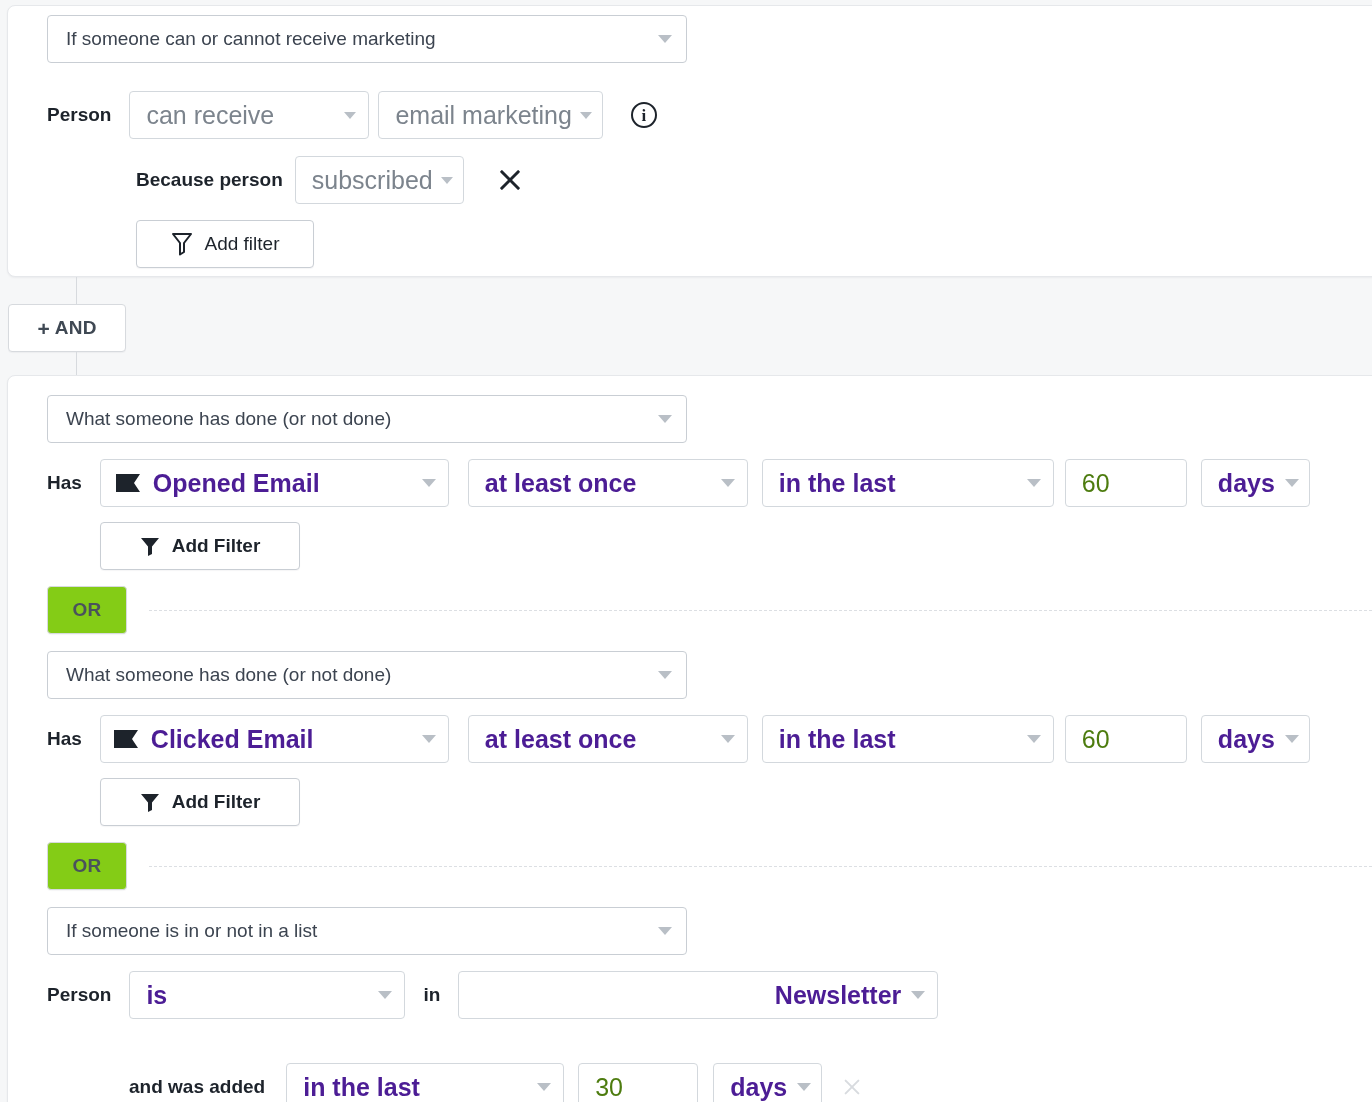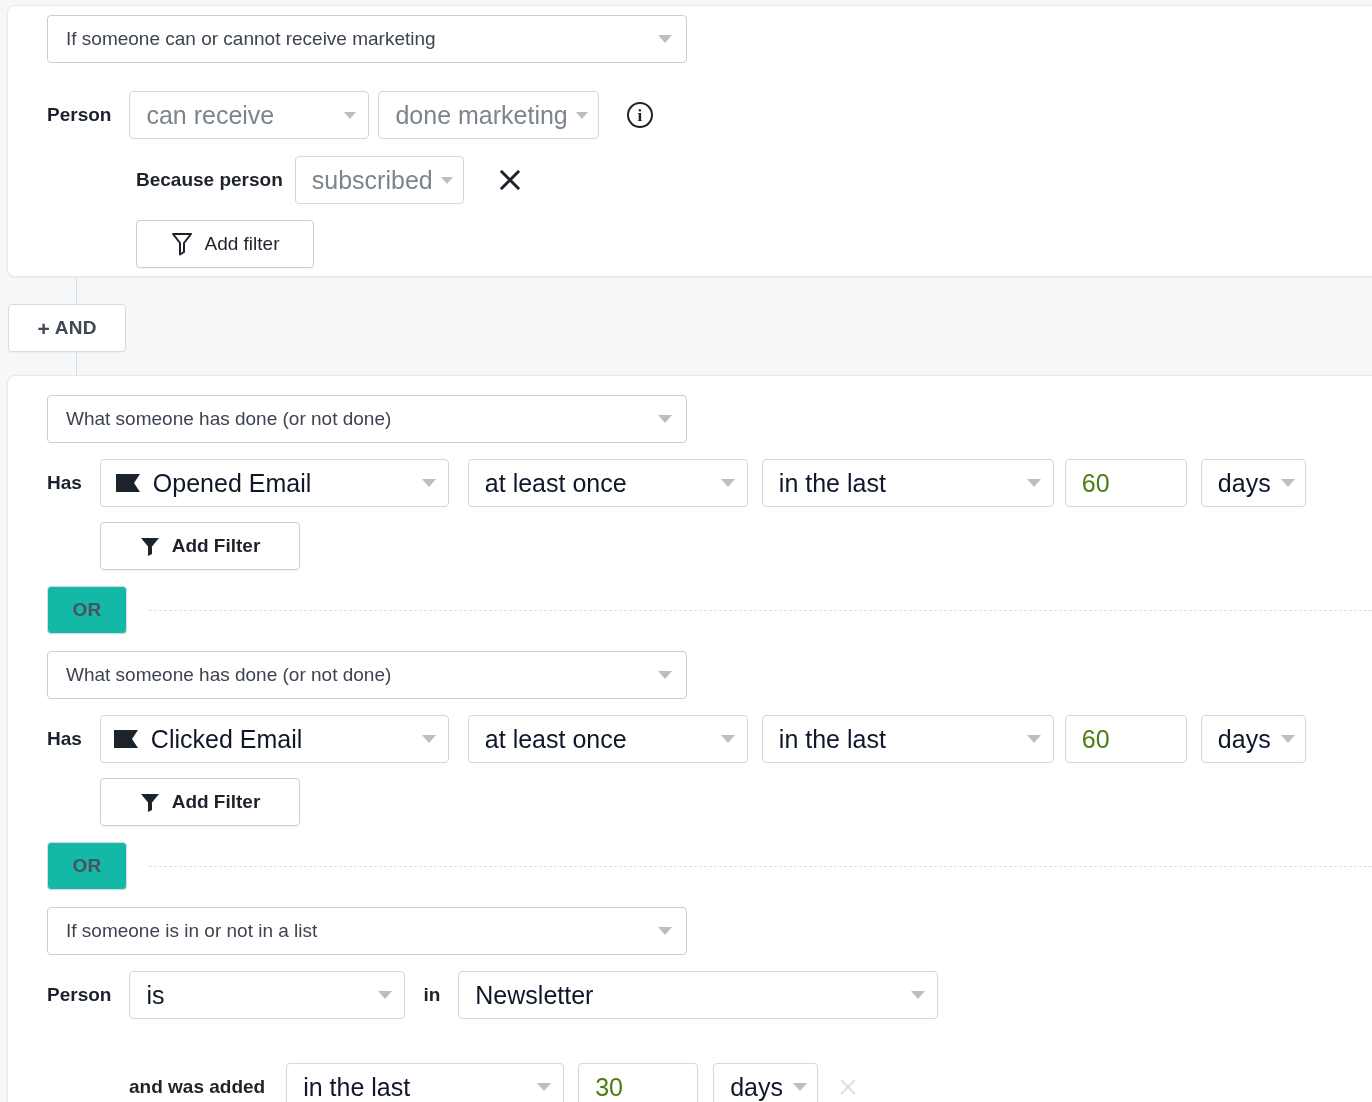--- a/index.html
+++ b/index.html
@@ -88,21 +88,21 @@
     border: 1px solid #d3d8dd;
     border-radius: 4px;
     display: flex; align-items: center;
     padding: 0 12px 0 16px;
     font-size: 25px;
     cursor: pointer;
     white-space: nowrap;
   }
   .fld .txt { flex: 1; }
   .fld.muted .txt { color: #7c848d; }
-  .fld.dark .txt  { color: #0f172a; }
+  .fld.dark .txt  { color: #4c1d95; font-weight: bold; }
   .fld.num { justify-content: flex-start; color: #4d7c0f; cursor: text; }
   .fld.shrink { padding-right: 10px; }
   .fld.shrink .txt { flex: none; }
 
   
   .info-icon {
     width: 26px; height: 26px; border-radius: 50%;
     border: 2px solid #1d232b;
     display: flex; align-items: center; justify-content: center;
     font-family: "Liberation Serif", serif;
@@ -132,21 +132,21 @@
     cursor: pointer;
     box-shadow: 0 1px 1px rgba(16,24,40,.04);
   }
   .addfilter .af-label { font-size: 19px; color: #1d232b; }
   .addfilter.bold .af-label { font-weight: bold; }
 
   
   .or-wrap { position: absolute; display: flex; align-items: center; width: 1340px; }
   .or-btn {
     width: 80px; height: 48px;
-    background: #14b8a6;
+    background: #84cc16;
     border: 1px solid #d7dade;
     border-radius: 4px;
     display: flex; align-items: center; justify-content: center;
     font-size: 19px; font-weight: bold; color: #4a525c;
     letter-spacing: .3px; cursor: pointer; flex: none;
     box-shadow: 0 1px 1px rgba(16,24,40,.04);
   }
   .or-dash {
     flex: 1; height: 0;
     border-top: 1px dashed #dcdfe3;
@@ -169,21 +169,21 @@
 
     <div class="row" style="left:39px; top:85px; gap:0;">
       <span class="row-label">Person</span>
 
       <div class="fld muted" style="width:240px; margin-left:18px;">
         <span class="txt">can receive</span>
         <span class="caret-sm"></span>
       </div>
 
       <div class="fld muted shrink" style="margin-left:9px;">
-        <span class="txt">done marketing</span>
+        <span class="txt">email marketing</span>
         <span class="caret-sm"></span>
       </div>
 
       <div class="info-icon" style="margin-left:28px;">
         <span>i</span>
       </div>
     </div>
 
     <div class="row" style="left:128px; top:150px;">
       <span class="row-label">Because person</span>
@@ -327,21 +327,21 @@
     <div class="row" style="left:39px; top:595px;">
       <span class="row-label">Person</span>
 
       <div class="fld dark" style="width:276px; margin-left:18px;">
         <span class="txt">is</span>
         <span class="caret-lg"></span>
       </div>
 
       <span class="row-label" style="margin-left:18px;">in</span>
 
-      <div class="fld dark" style="width:480px; margin-left:18px;">
+      <div class="fld dark" style="width:480px; margin-left:18px;text-align:right;">
         <span class="txt">Newsletter</span>
         <span class="caret-lg"></span>
       </div>
     </div>
 
     <div class="row" style="left:121px; top:687px;">
       <span class="row-label">and was added</span>
 
       <div class="fld dark" style="width:278px; margin-left:21px;">
         <span class="txt">in the last</span>

